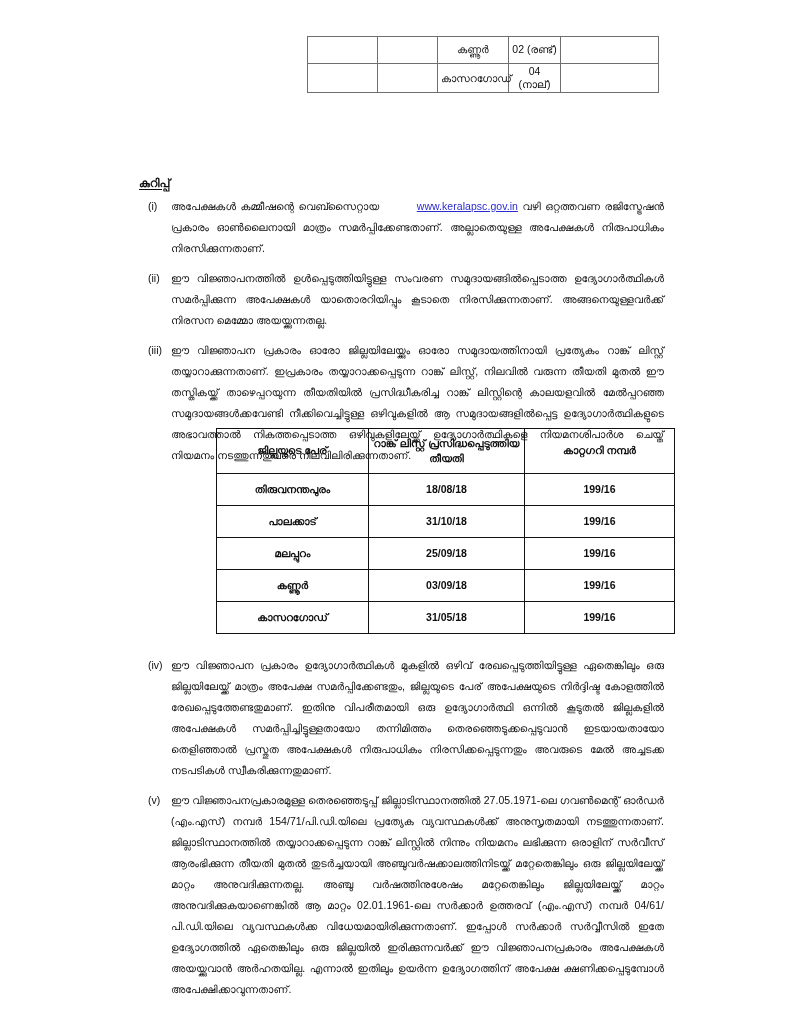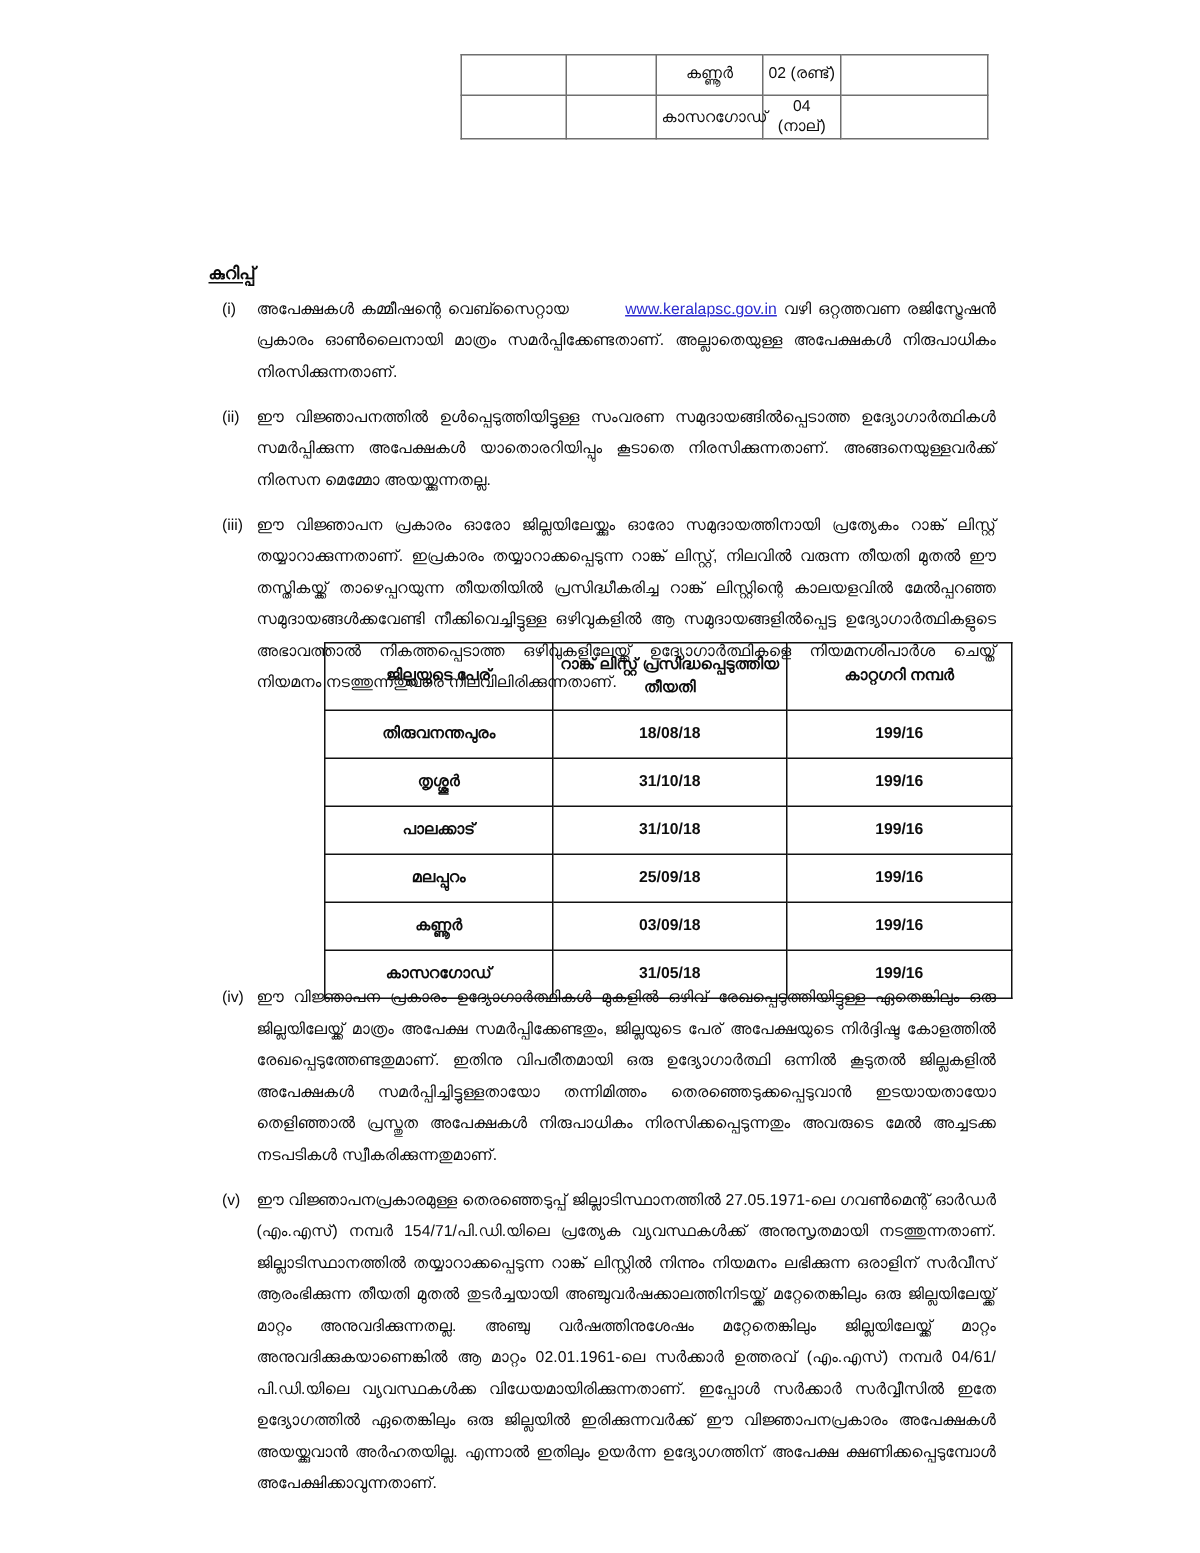--- a/index.html
+++ b/index.html
@@ -215,25 +215,20 @@
           <th>കാറ്റഗറി നമ്പർ</th>
         </tr>
       </thead>
       <tbody>
         <tr>
           <td>തിരുവനന്തപുരം</td>
           <td>18/08/18</td>
           <td>199/16</td>
         </tr>
         <tr>
-          <td>തൃശ്ശൂർ</td>
-          <td>31/10/18</td>
-          <td>199/16</td>
-        </tr>
-        <tr>
           <td>പാലക്കാട്</td>
           <td>31/10/18</td>
           <td>199/16</td>
         </tr>
         <tr>
           <td>മലപ്പുറം</td>
           <td>25/09/18</td>
           <td>199/16</td>
         </tr>
         <tr>

